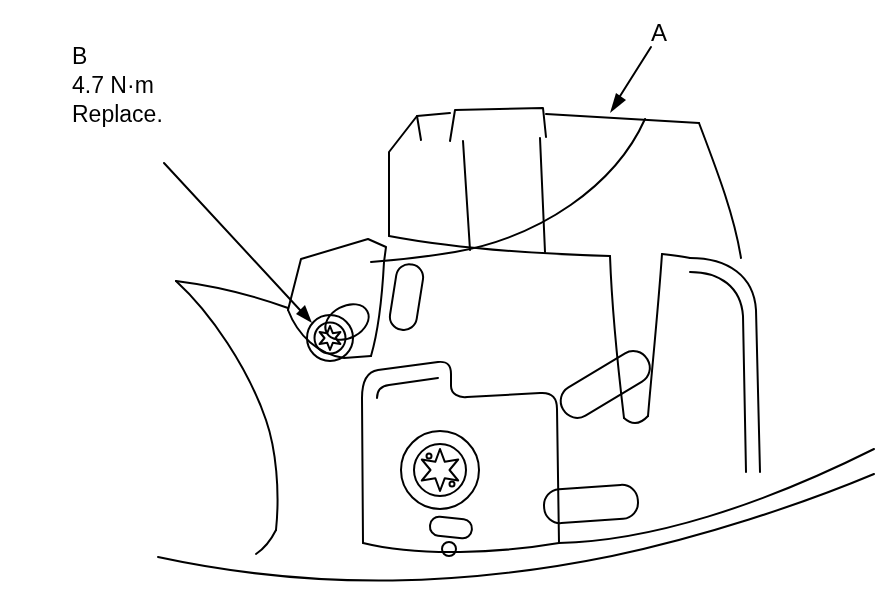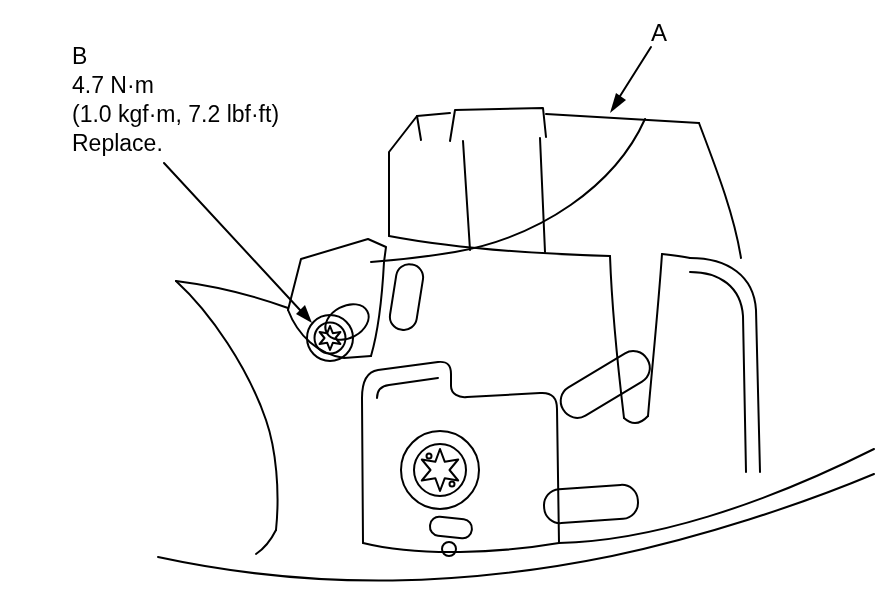--- a/index.html
+++ b/index.html
@@ -124,17 +124,16 @@
     </g>
   </svg>
 
   <div class="label-block label-a">
     <span>A</span>
   </div>
 
   <div class="label-block label-b-block">
     <div>B</div>
     <div>4.7 N·m</div>
-    <div>(1.0 kgf·m, 7.2 lbf·ft)</div>
     <div>Replace.</div>
   </div>
 
 </div>
 
 </body></html>

